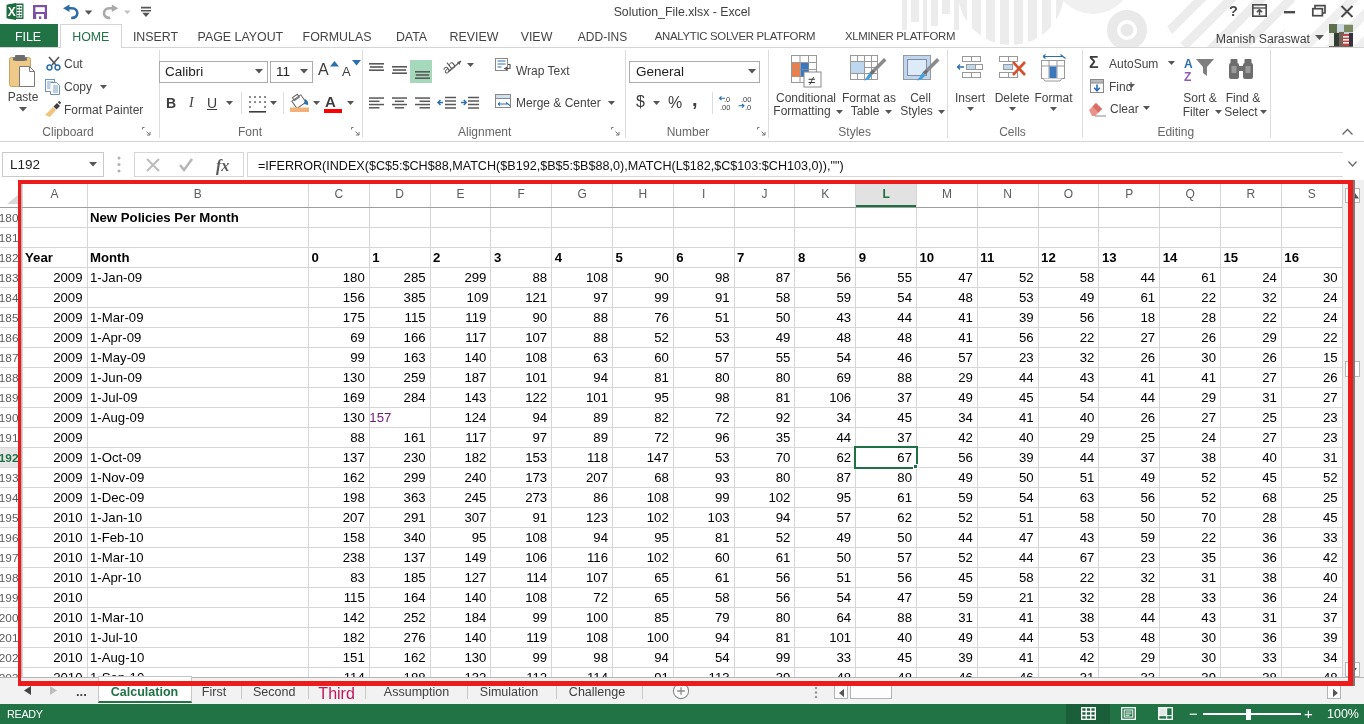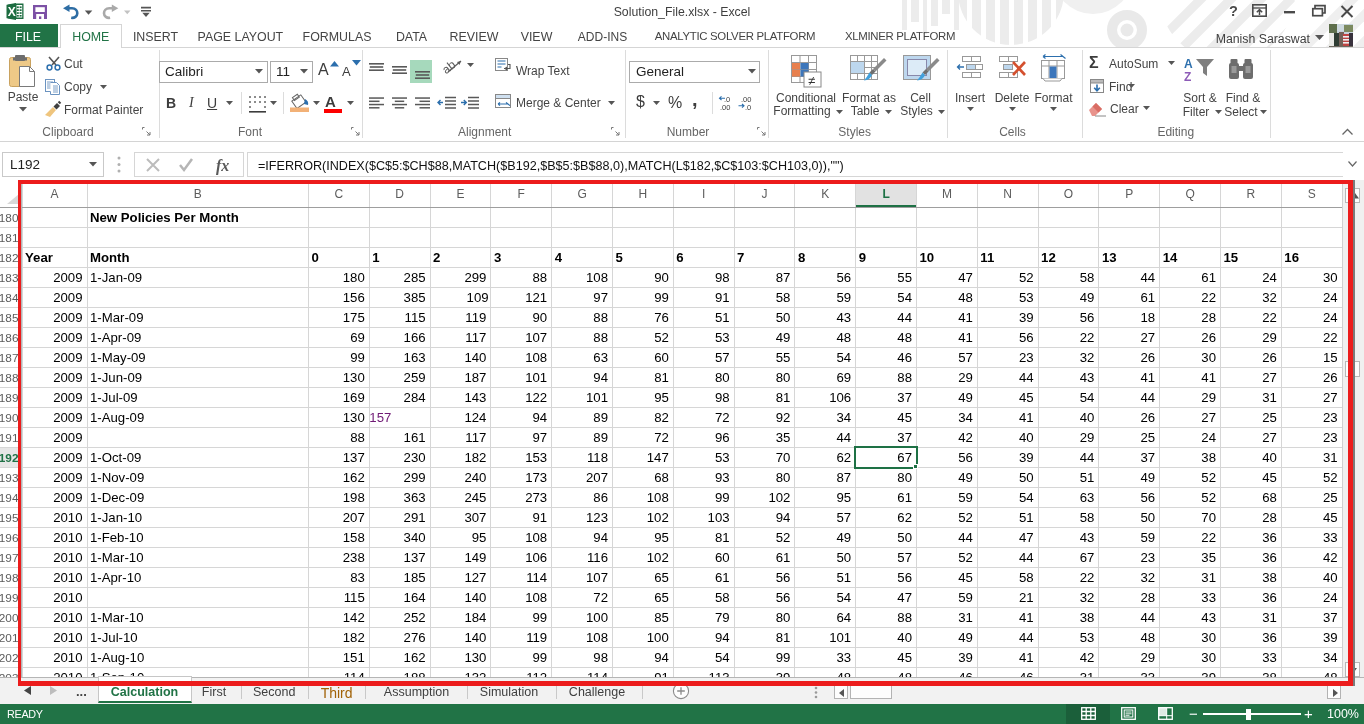--- a/index.html
+++ b/index.html
@@ -1049,21 +1049,21 @@
       <path d="M7,0 v9 L0,4.5z" fill="#444"></path>
     </svg>
     <svg class="abs" style="left:50px;top:686px" width="7" height="9">
       <path d="M0,0 v9 L7,4.5z" fill="#bdbdbd"></path>
     </svg>
     <div class="tx" style="left:76px;top:683.5px;font-size:13px;font-weight:bold;color:#444">...</div>
     <div class="abs" style="left:97.6px;top:676px;width:94px;height:26.5px;background:#fff;border:1px solid #c6c6c6;border-bottom:2.5px solid #217346"></div>
     <div class="tx ctr" style="left:144.5px;top:684.5px;font-size:12.5px;font-weight:bold;color:#217346">Calculation</div>
     <div class="tx ctr" style="left:214px;top:684.5px;font-size:12.5px;color:#3f3f3f">First</div>
     <div class="tx ctr" style="left:274.2px;top:684.5px;font-size:12.5px;color:#3f3f3f">Second</div>
-    <div class="tx ctr" style="left:336.6px;top:684.5px;font-size:14px;color:#a16207">Third</div>
+    <div class="tx ctr" style="left:336.6px;top:684.5px;font-size:16px;color:#be185d">Third</div>
     <div class="tx ctr" style="left:416.5px;top:684.5px;font-size:12.5px;color:#3f3f3f">Assumption</div>
     <div class="tx ctr" style="left:509px;top:684.5px;font-size:12.5px;color:#3f3f3f">Simulation</div>
     <div class="tx ctr" style="left:597px;top:684.5px;font-size:12.5px;color:#3f3f3f">Challenge</div>
     <div class="abs" style="left:241.4px;top:681.5px;width:1px;height:17px;background:#c9c9c9"></div>
     <div class="abs" style="left:308px;top:681.5px;width:1px;height:17px;background:#c9c9c9"></div>
     <div class="abs" style="left:365.2px;top:681.5px;width:1px;height:17px;background:#c9c9c9"></div>
     <div class="abs" style="left:467px;top:681.5px;width:1px;height:17px;background:#c9c9c9"></div>
     <div class="abs" style="left:555.5px;top:681.5px;width:1px;height:17px;background:#c9c9c9"></div>
     <div class="abs" style="left:642px;top:681.5px;width:1px;height:17px;background:#c9c9c9"></div>
     <svg class="abs" style="left:672px;top:682px" width="18" height="18" viewBox="0 0 18 18">

